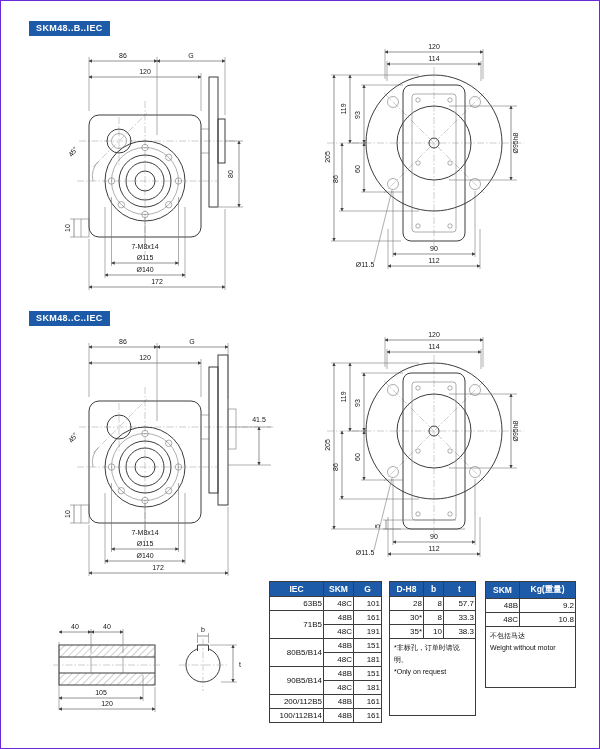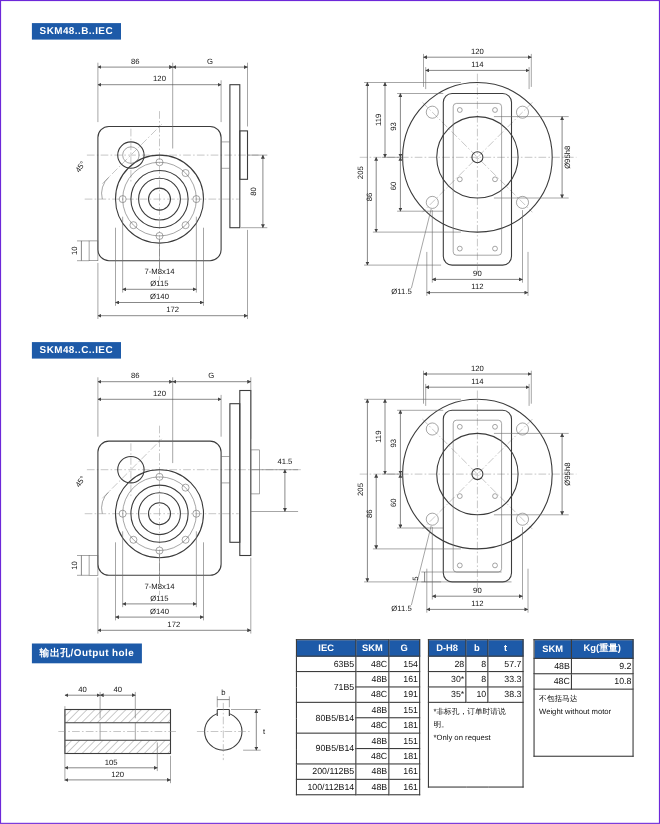--- a/index.html
+++ b/index.html
@@ -17,21 +17,20 @@
   table.spec td.note{font-size:7px;text-align:left;vertical-align:top;line-height:1.7;padding:3px 4px;white-space:normal;}
   .nb{display:block;}
 </style>
 </head>
 <body>
 
 <div class="page">
 
   <div class="sec-label" style="left:28px;top:20px">SKM48..B..IEC</div>
   <div class="sec-label" style="left:28px;top:310px">SKM48..C..IEC</div>
-  <div class="sec-label" style="left:28px;top:584px">输出孔/Output hole</div>
 
   <svg class="drw" style="left:58px;top:46px" width="195" height="252" viewBox="0 0 195 252">
     <defs>
       <marker id="ar1" viewBox="0 0 10 10" refX="9" refY="5" markerWidth="6" markerHeight="6" orient="auto-start-reverse">
           <path d="M0,0L10,5L0,10z" fill="#444"></path>
         </marker>
     </defs>
     <g>
       <line class="cl" x1="18" y1="134" x2="158" y2="134"></line>
       <line class="cl" x1="86" y1="54" x2="86" y2="208"></line>
@@ -397,21 +396,21 @@
       <tr>
         <th>IEC</th>
         <th>SKM</th>
         <th>G</th>
       </tr>
     </thead>
     <tbody>
       <tr>
         <td>63B5</td>
         <td>48C</td>
-        <td>154</td>
+        <td>101</td>
       </tr>
       <tr>
         <td rowspan="2">71B5</td>
         <td>48B</td>
         <td>161</td>
       </tr>
       <tr>
         <td>48C</td>
         <td>191</td>
       </tr>

